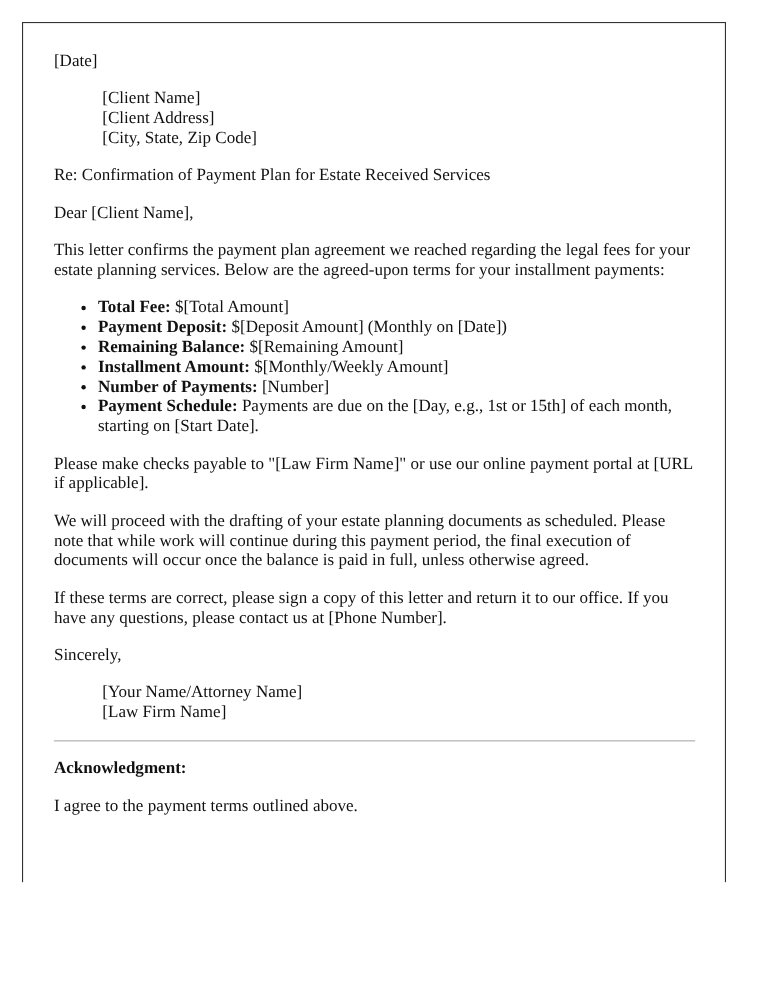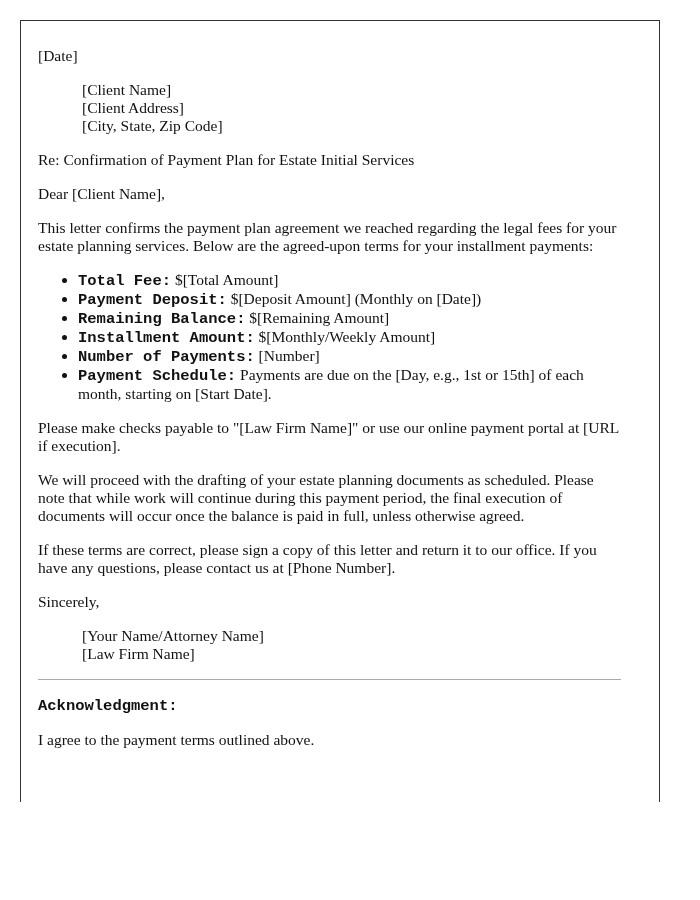--- a/index.html
+++ b/index.html
@@ -1,57 +1,57 @@
 <!DOCTYPE html>
 <html><head>
 <meta charset="utf-8">
 <style>
   html, body { margin: 0; padding: 0; background: #ffffff; }
   body { width: 700px; height: 900px; position: relative; overflow: hidden;
          font-family: "Liberation Serif", "DejaVu Serif", serif; color: #111; font-size: 15.5px; }
   .frame { position: absolute; left: 20px; top: 20px; width: 640px; height: 782px;
            border-top: 1px solid #333; border-left: 1px solid #333; border-right: 1px solid #333;
            box-sizing: border-box; }
-  .content { position: absolute; left: 38px; top: 47px; width: 585px; line-height: 18px; }
+  .content { position: absolute; left: 49px; top: 47px; width: 585px; line-height: 18px; }
   p { margin: 0 0 16px 0; }
   .block { margin-bottom: 16px; margin-left: 44px; }
   ul { margin: 0 0 16px 0; padding-left: 40px; }
   li { margin: 0; }
-  b { font-weight: bold; font-family: Liberation Mono, monospace; }
+  b { font-weight: bold; }
   hr { border: 0; border-top: 1px solid #aaa; margin: 6px 0 16px 0; width: 583px; }
   .blank { display: inline-block; border-bottom: 1.5px solid #111; height: 14px; vertical-align: baseline; }
 </style>
 </head>
 <body>
 
 <div class="frame"></div>
 
 <div class="content">
   <p>[Date]</p>
 
   <div class="block">
     <div>[Client Name]</div>
     <div>[Client Address]</div>
     <div>[City, State, Zip Code]</div>
   </div>
 
-  <p>Re: Confirmation of Payment Plan for Estate Initial Services</p>
+  <p>Re: Confirmation of Payment Plan for Estate Received Services</p>
   <p>Dear [Client Name],</p>
   <p>This letter confirms the payment plan agreement we reached regarding the legal fees for your estate planning services. Below are the agreed-upon terms for your installment payments:</p>
 
   <ul>
     <li><b>Total Fee:</b><span> $[Total Amount]</span></li>
     <li><b>Payment Deposit:</b><span> $[Deposit Amount] (Monthly on [Date])</span></li>
     <li><b>Remaining Balance:</b><span> $[Remaining Amount]</span></li>
     <li><b>Installment Amount:</b><span> $[Monthly/Weekly Amount]</span></li>
     <li><b>Number of Payments:</b><span> [Number]</span></li>
     <li><b>Payment Schedule:</b><span> Payments are due on the [Day, e.g., 1st or 15th] of each month, starting on [Start Date].</span></li>
   </ul>
 
-  <p>Please make checks payable to "[Law Firm Name]" or use our online payment portal at [URL if execution].</p>
+  <p>Please make checks payable to "[Law Firm Name]" or use our online payment portal at [URL if applicable].</p>
   <p>We will proceed with the drafting of your estate planning documents as scheduled. Please note that while work will continue during this payment period, the final execution of documents will occur once the balance is paid in full, unless otherwise agreed.</p>
   <p>If these terms are correct, please sign a copy of this letter and return it to our office. If you have any questions, please contact us at [Phone Number].</p>
   <p>Sincerely,</p>
 
   <div class="block">
     <div>[Your Name/Attorney Name]</div>
     <div>[Law Firm Name]</div>
   </div>
 
   <hr>

